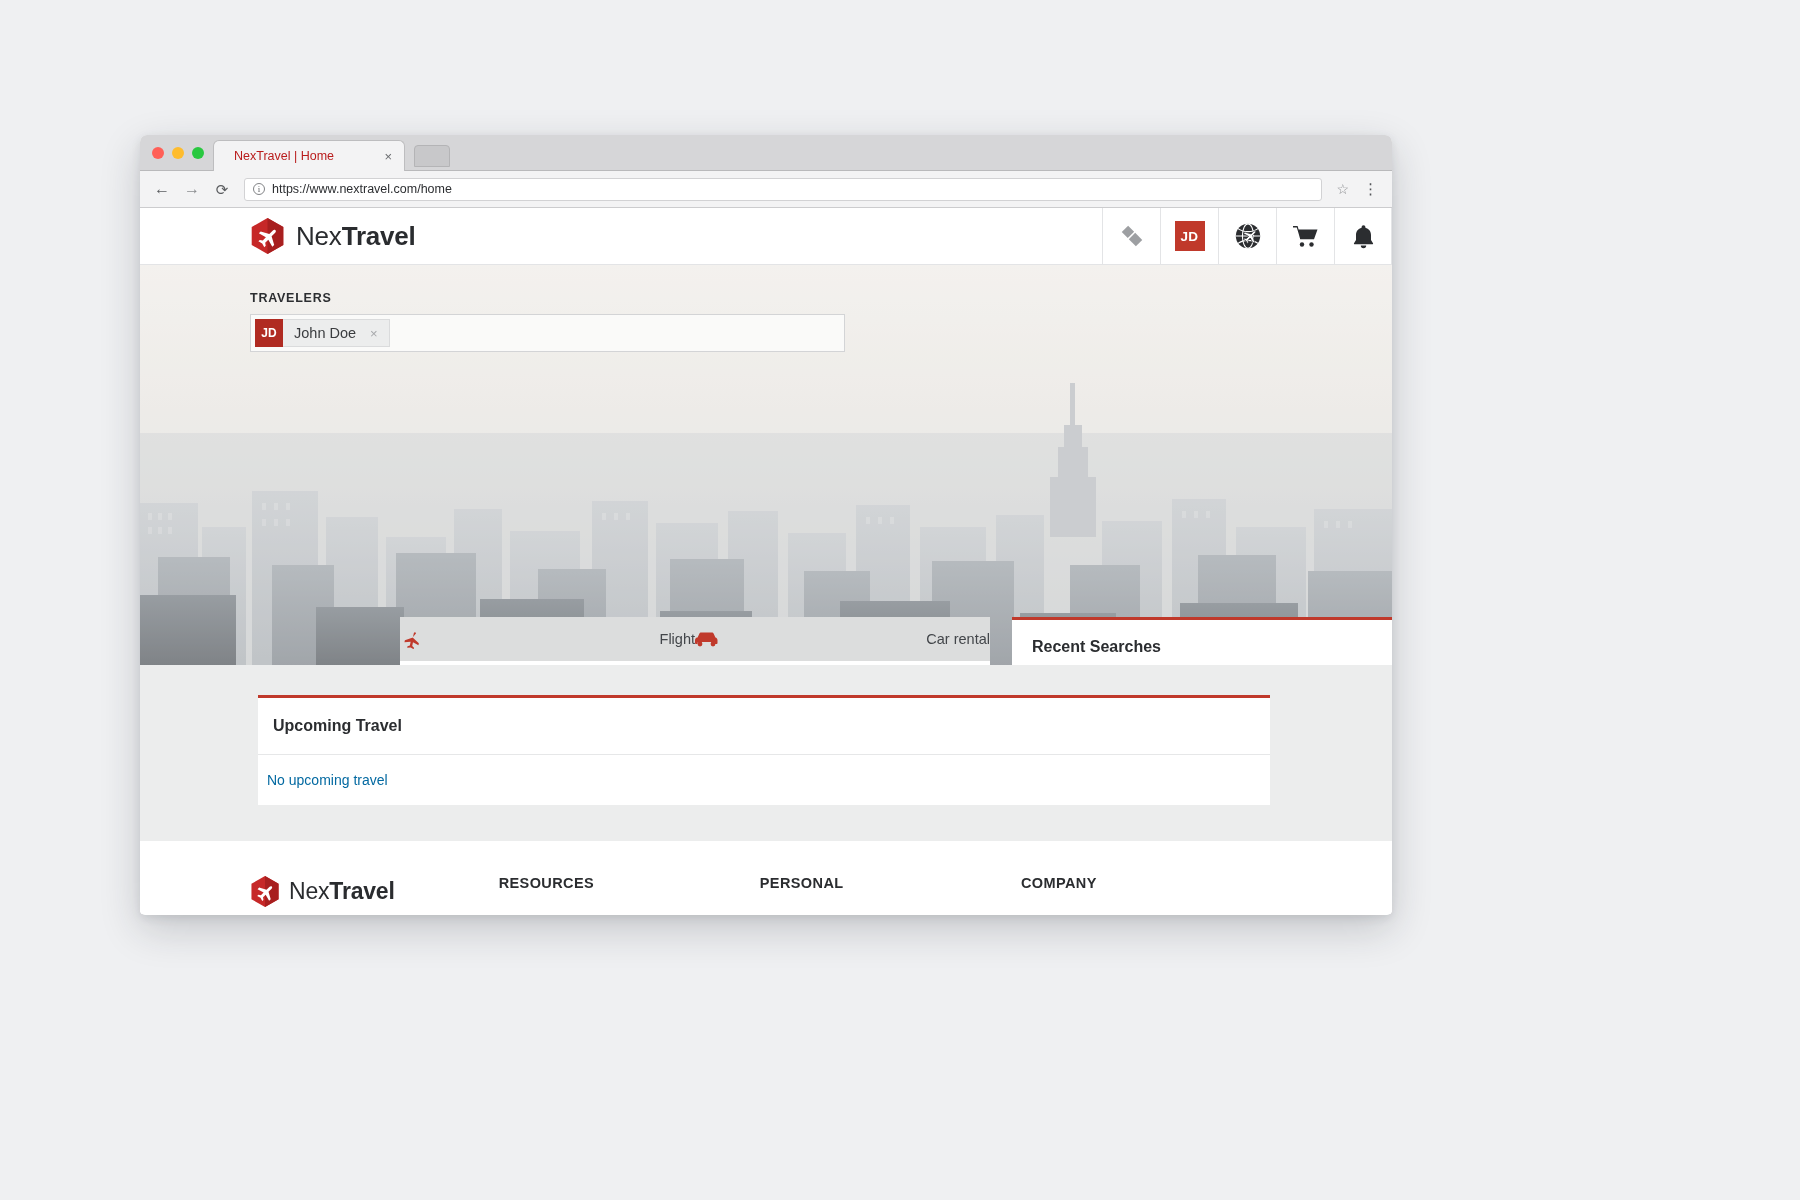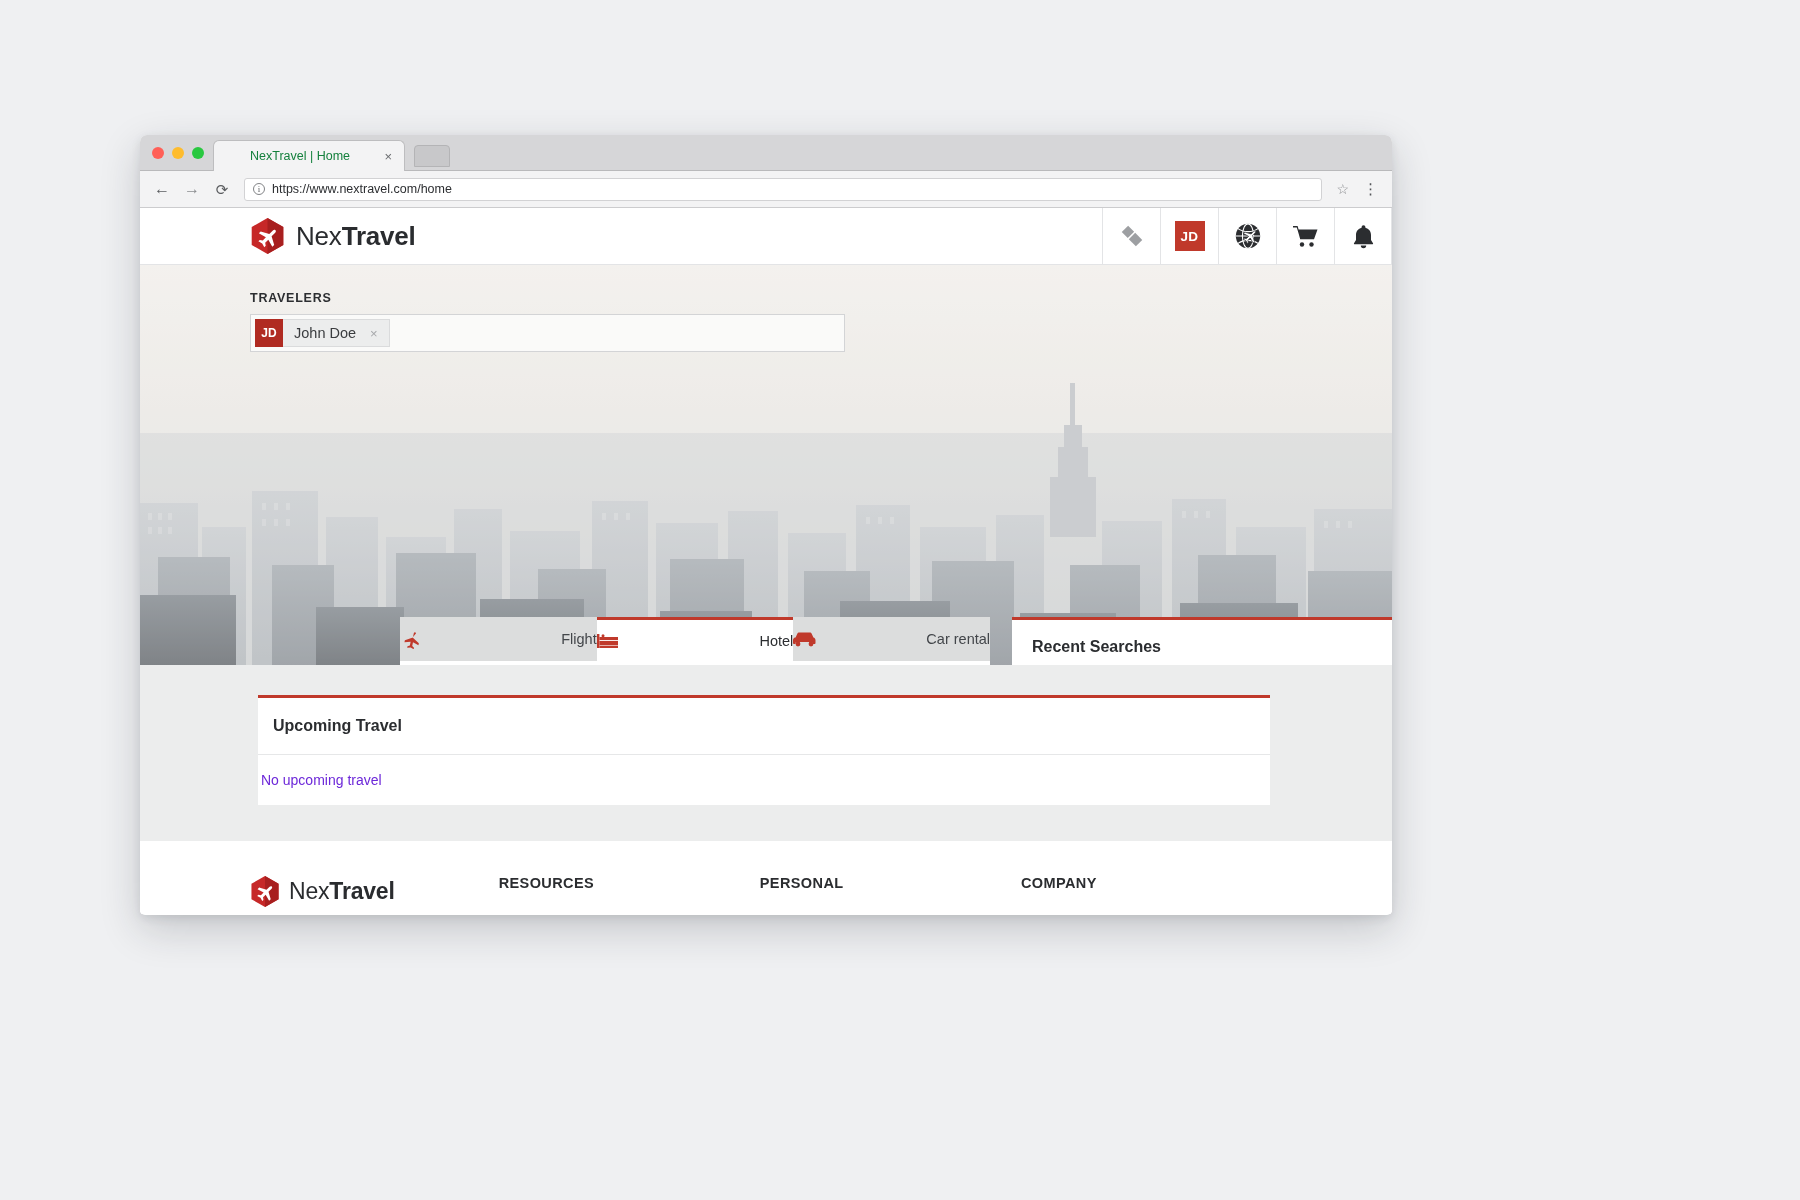--- a/index.html
+++ b/index.html
@@ -37,22 +37,22 @@
   .tab {
     position: absolute; left: 73px; top: 5px;
     width: 192px; height: 31px;
     background: #f3f3f4;
     border: 1px solid #bdbdbf;
     border-bottom: none;
     border-radius: 6px 6px 0 0;
     display: flex; align-items: center;
   }
   .tab-title {
-    font-size: 12.5px; color: #15803d;
-    margin-left: 36px; white-space: nowrap;
+    font-size: 12.5px; color: #b91c1c;
+    margin-left: 20px; white-space: nowrap;
     overflow: hidden; text-overflow: ellipsis;
     max-width: 130px;
   }
   .tab-close {
     position: absolute; right: 12px; top: 50%;
     transform: translateY(-50%);
     font-size: 13px; color: #6a6c6f; line-height: 1;
   }
   .tab-ghost {
     position: absolute; left: 274px; top: 10px;
@@ -179,21 +179,21 @@
   
   .right-col { position: absolute; left: 872px; top: 352px; width: 380px; z-index: 5; }
   .card { background: #fff; border-top: 3px solid #c0392b; }
   .card-head { padding: 18px 20px; font-size: 16px; font-weight: 700; color: #2b2d30; }
   .card-sep { height: 1px; background: #e6e7e8; }
 
   
   .gray-band { background: #eceded; padding: 30px 110px 36px; }
   .upcoming { background: #fff; border-top: 3px solid #c0392b; width: 1012px; margin-left: 8px; }
   .up-head { padding: 19px 15px; font-size: 16px; font-weight: 700; color: #2b2d30; }
-  .up-body { padding: 17px 3px; font-size: 14px; color: #6d28d9; }
+  .up-body { padding: 17px 9px; font-size: 14px; color: #0369a1; }
 
   
   .site-footer { background: #fff; padding: 34px 110px 0; display: flex; }
   .f-brand { width: 260px; }
   .f-logo { display: flex; align-items: center; gap: 9px; }
   .f-logo .brandname { font-size: 23px; }
   .f-col { width: 273px; }
   .f-head {
     font-size: 14.5px; font-weight: 700; color: #2b2d30;
     letter-spacing: .4px; margin-bottom: 25px;
@@ -403,32 +403,20 @@
       <div class="search-card">
         <div class="tabs">
           <div class="tabitem">
             <span class="tab-ico">
               <svg width="20" height="20" viewBox="0 0 20 20" fill="#c0392b">
                 <path d="M18 8.6c.4-.4.4-1.1 0-1.5s-1.1-.4-1.5 0l-3.3 3.3L5 8.3 3.6 9.7l5.4 3-2.6 2.6-2.5-.5-1.1 1.1 3.1 1.6 1.6 3.1 1.1-1.1-.5-2.5 2.6-2.6 3 5.4 1.4-1.4-2.1-8.2z" transform="rotate(-33 10 10)"></path>
               </svg>
             </span>
             <span>Flight</span>
           </div>
-          <div class="tabitem active">
-            <span class="tab-ico">
-              <svg width="21" height="16" viewBox="0 0 21 16" fill="#c0392b">
-                <rect x="0" y="1" width="2.4" height="14"></rect>
-                <rect x="2.4" y="4" width="18.6" height="3.1"></rect>
-                <rect x="2.4" y="8" width="18.6" height="4.4"></rect>
-                <rect x="2.4" y="13" width="18.6" height="2"></rect>
-                <circle cx="6" cy="2.8" r="1.5"></circle>
-              </svg>
-            </span>
-            <span>Hotel</span>
-          </div>
           <div class="tabitem">
             <span class="tab-ico">
               <svg width="23" height="15" viewBox="0 0 23 15" fill="#c0392b">
                 <path d="M2.6 5.6 4.3 1.8C4.6 1 5.3.6 6.1.6h10.8c.8 0 1.5.4 1.8 1.2l1.7 3.8c1.2.3 2.1 1.4 2.1 2.7v2.6c0 .6-.5 1.1-1.1 1.1h-1.5V11c0-.5-.4-.9-.9-.9H3.5c-.5 0-.9.4-.9.9v.9H1.1C.5 11.9 0 11.4 0 10.9V8.3c0-1.3.9-2.4 2.1-2.7z"></path>
                 <circle cx="5" cy="12" r="2.4"></circle>
                 <circle cx="18" cy="12" r="2.4"></circle>
               </svg>
             </span>
             <span>Car rental</span>
           </div>

